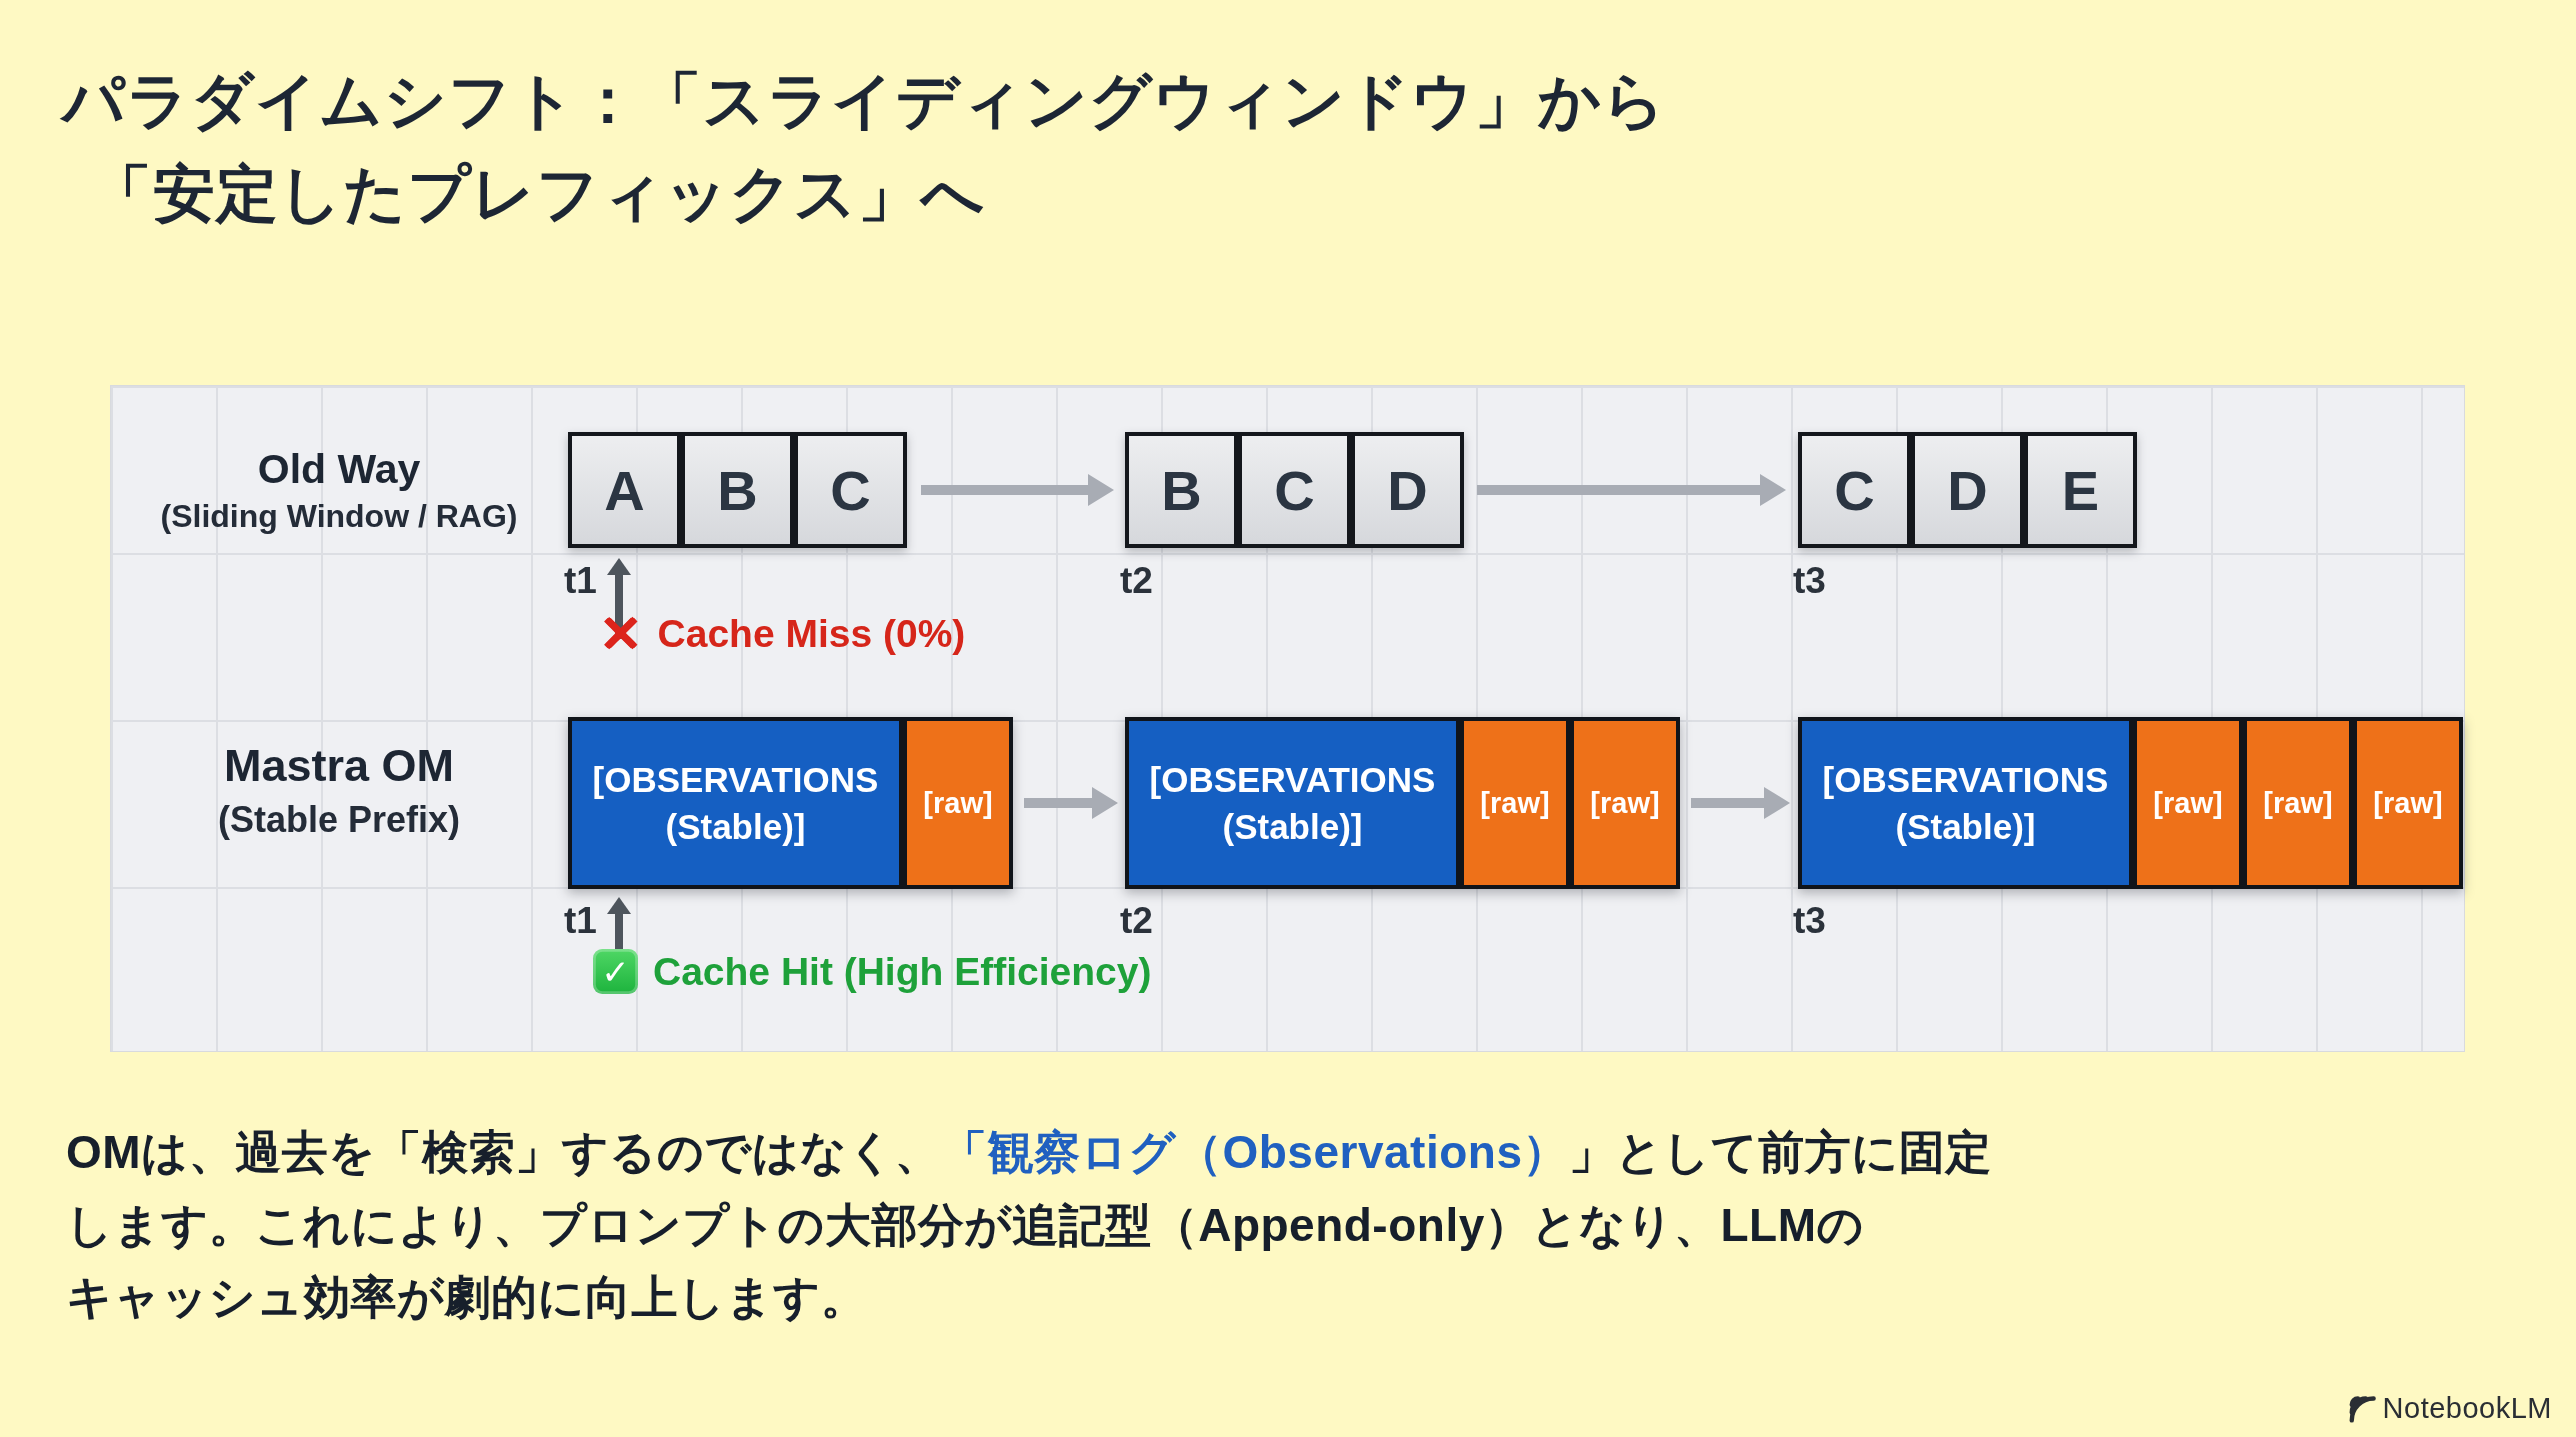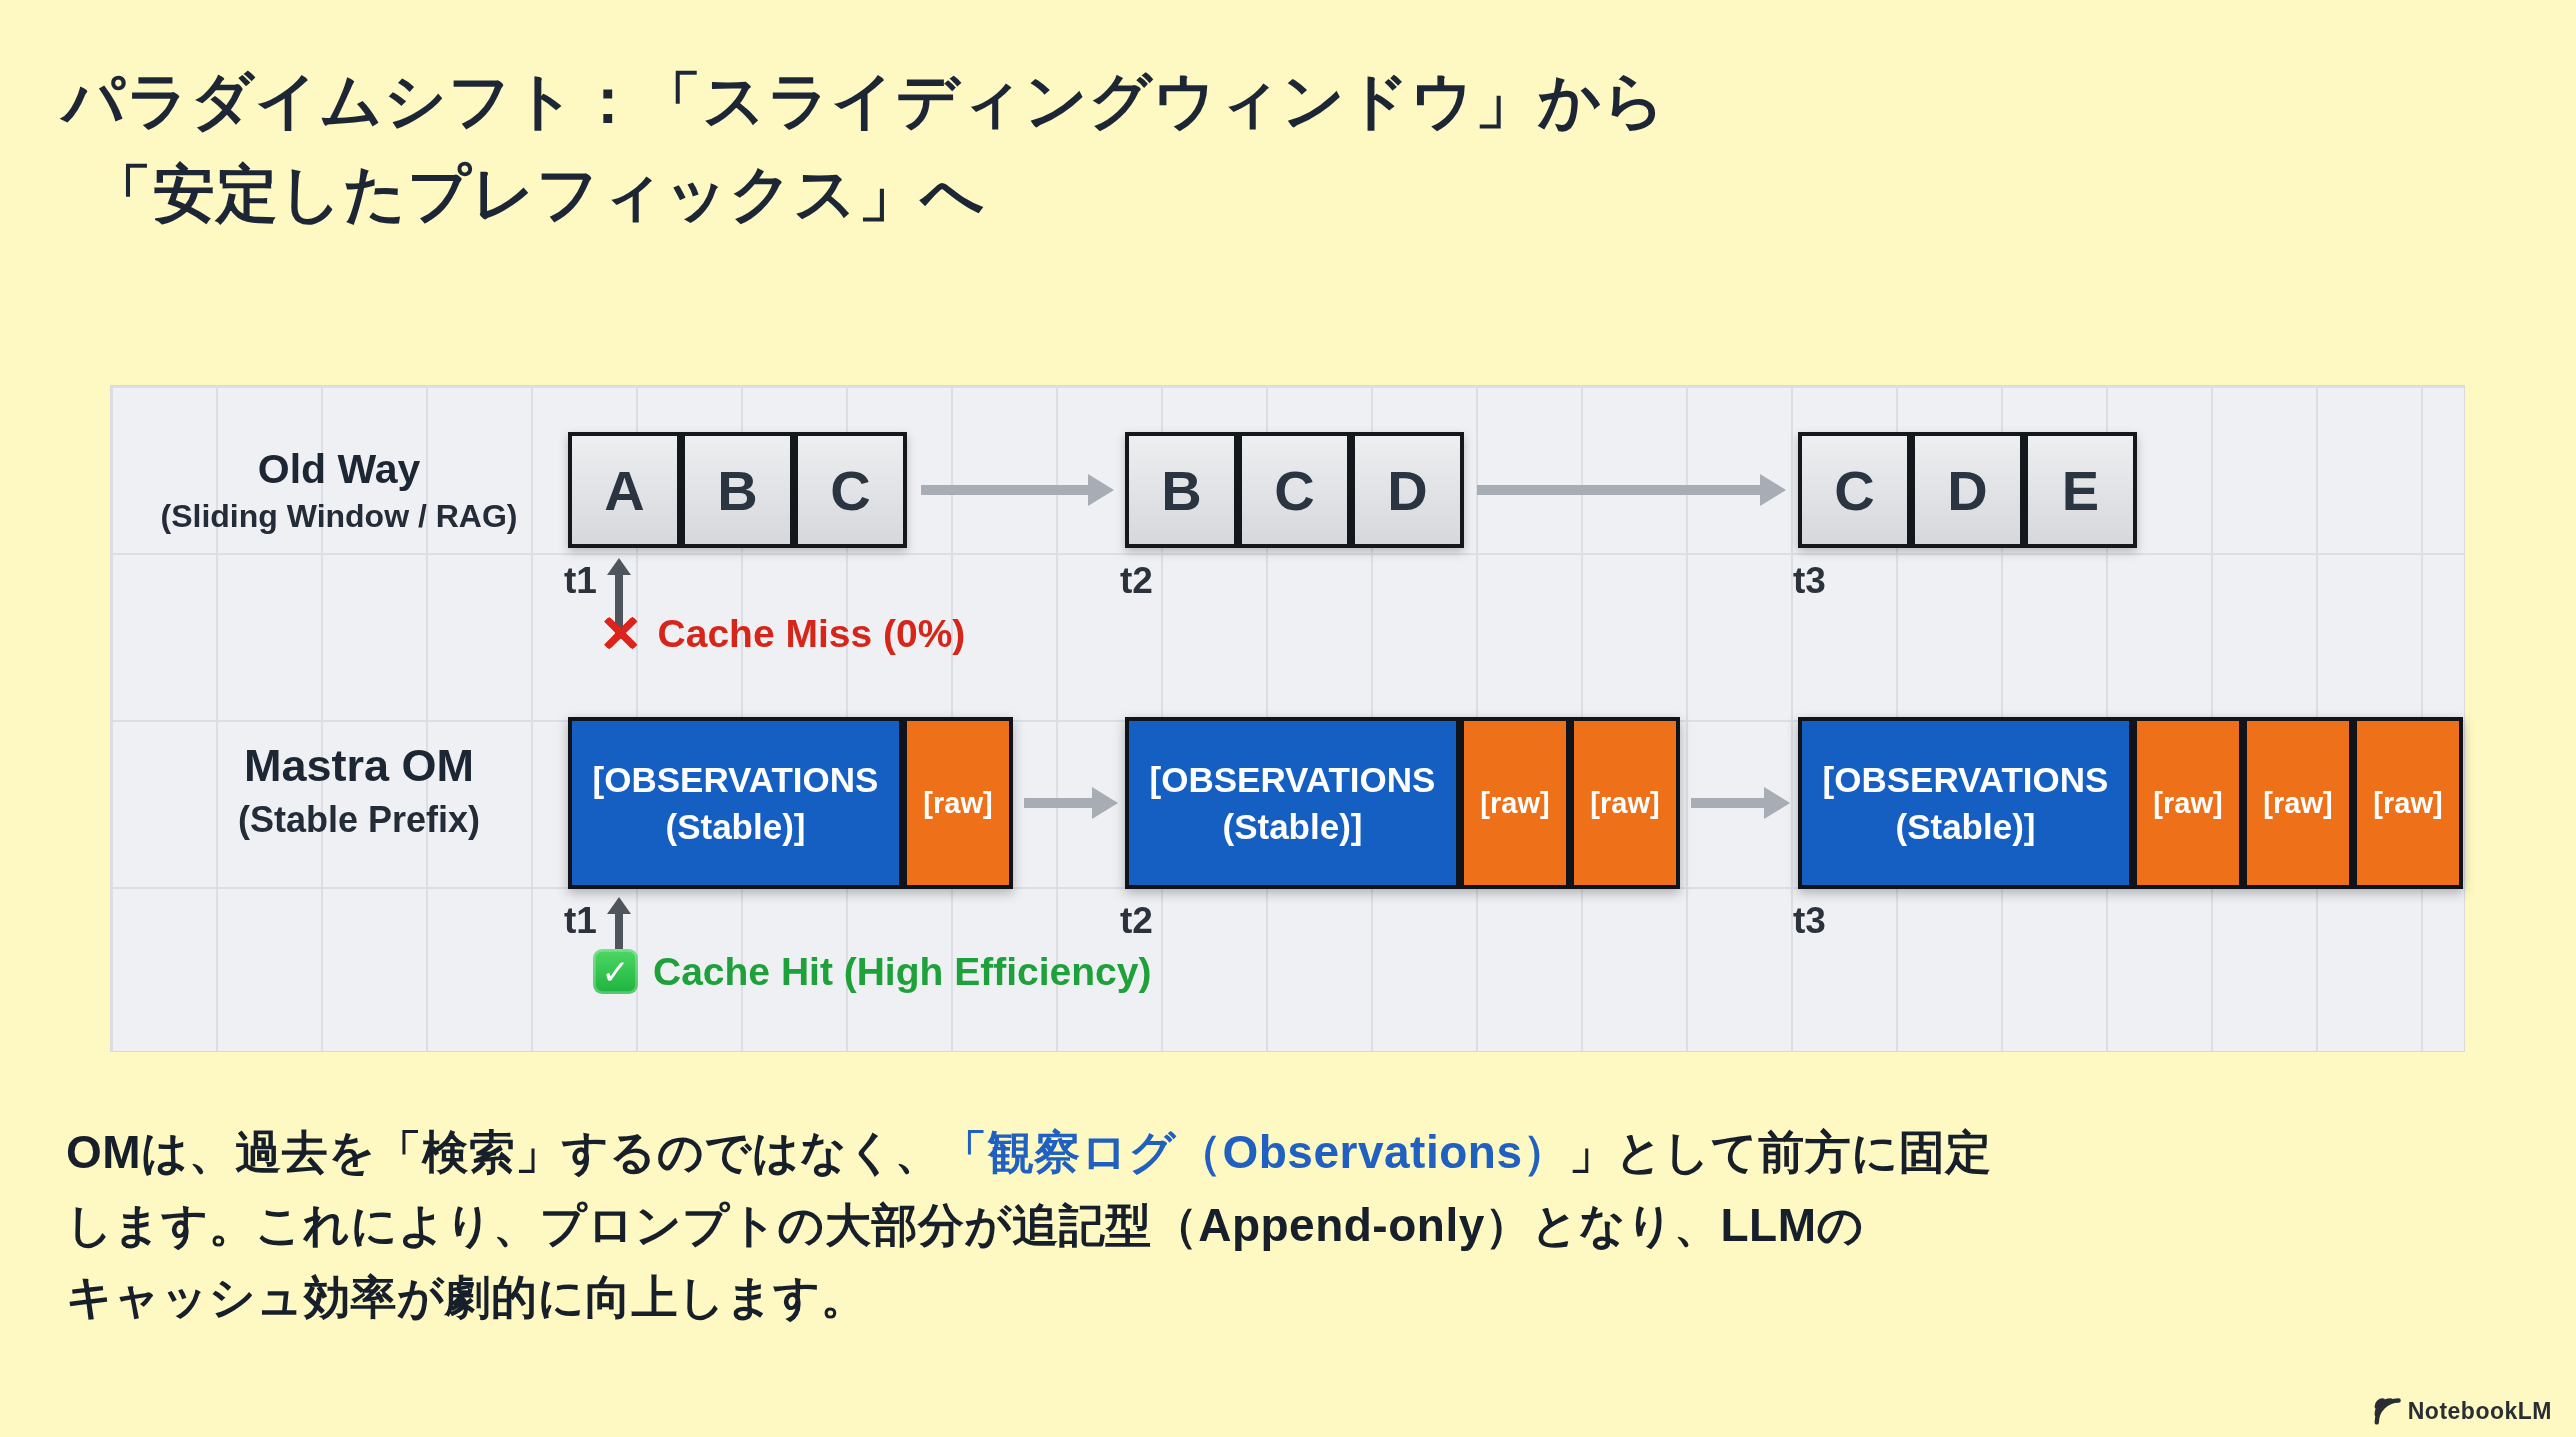--- a/index.html
+++ b/index.html
@@ -23,21 +23,21 @@
     background-size:105px 167px;
     border:1.9px solid #d8dade;box-sizing:border-box;
   }
   
   .rowlabel{position:absolute;left:110px;width:458px;text-align:center;}
   .rowlabel .main{font-weight:800;color:#1d2633;}
   .rowlabel .sub{font-weight:700;color:#242c38;}
   .rowlabel.oldway{top:432px;margin-top:13px;}
   .rowlabel.oldway .main{font-size:41px;line-height:1.2;}
   .rowlabel.oldway .sub{font-size:32px;line-height:1.4;}
-  .rowlabel.mastra{top:739px;margin-left:20px;}
+  .rowlabel.mastra{top:739px;}
   .rowlabel.mastra .main{font-size:45px;line-height:1.2;}
   .rowlabel.mastra .sub{font-size:36px;line-height:1.5;}
   
   .tokgroup{position:absolute;top:432px;height:116px;display:flex;
     filter:drop-shadow(0 4.7px 4.7px rgba(20,24,32,0.25));}
   .tok{
     width:113px;height:116px;box-sizing:border-box;border:4.7px solid #14171c;
     background:linear-gradient(#edeef0,#d6d8dc);
     display:flex;align-items:center;justify-content:center;
     font-size:56px;font-weight:800;color:#2b3542;
@@ -80,21 +80,21 @@
     display:flex;align-items:center;justify-content:center;
     color:#ffffff;font-size:34px;font-weight:900;
     box-shadow:inset 0 0 0 2.8px rgba(255,255,255,0.25);
   }
   
   .body{position:absolute;left:66px;top:1116px;width:2452px;
     font-size:46px;font-weight:600;line-height:1.58;color:#171f2b;letter-spacing:0.5px;}
   .body .hl{color:#2060c0;}
   
   .watermark{position:absolute;right:24px;bottom:13px;display:flex;align-items:center;gap:3px;
-    color:#2a2e34;font-size:23px;font-weight:700;letter-spacing:0.5px;}
+    color:#2a2e34;font-size:29px;font-weight:400;letter-spacing:0.5px;}
 </style>
 </head>
 <body>
 
 <div class="stage">
 
   <div class="title">
     <div class="l1">パラダイムシフト：「スライディングウィンドウ」から</div>
     <div class="l2">「安定したプレフィックス」へ</div>
   </div>

